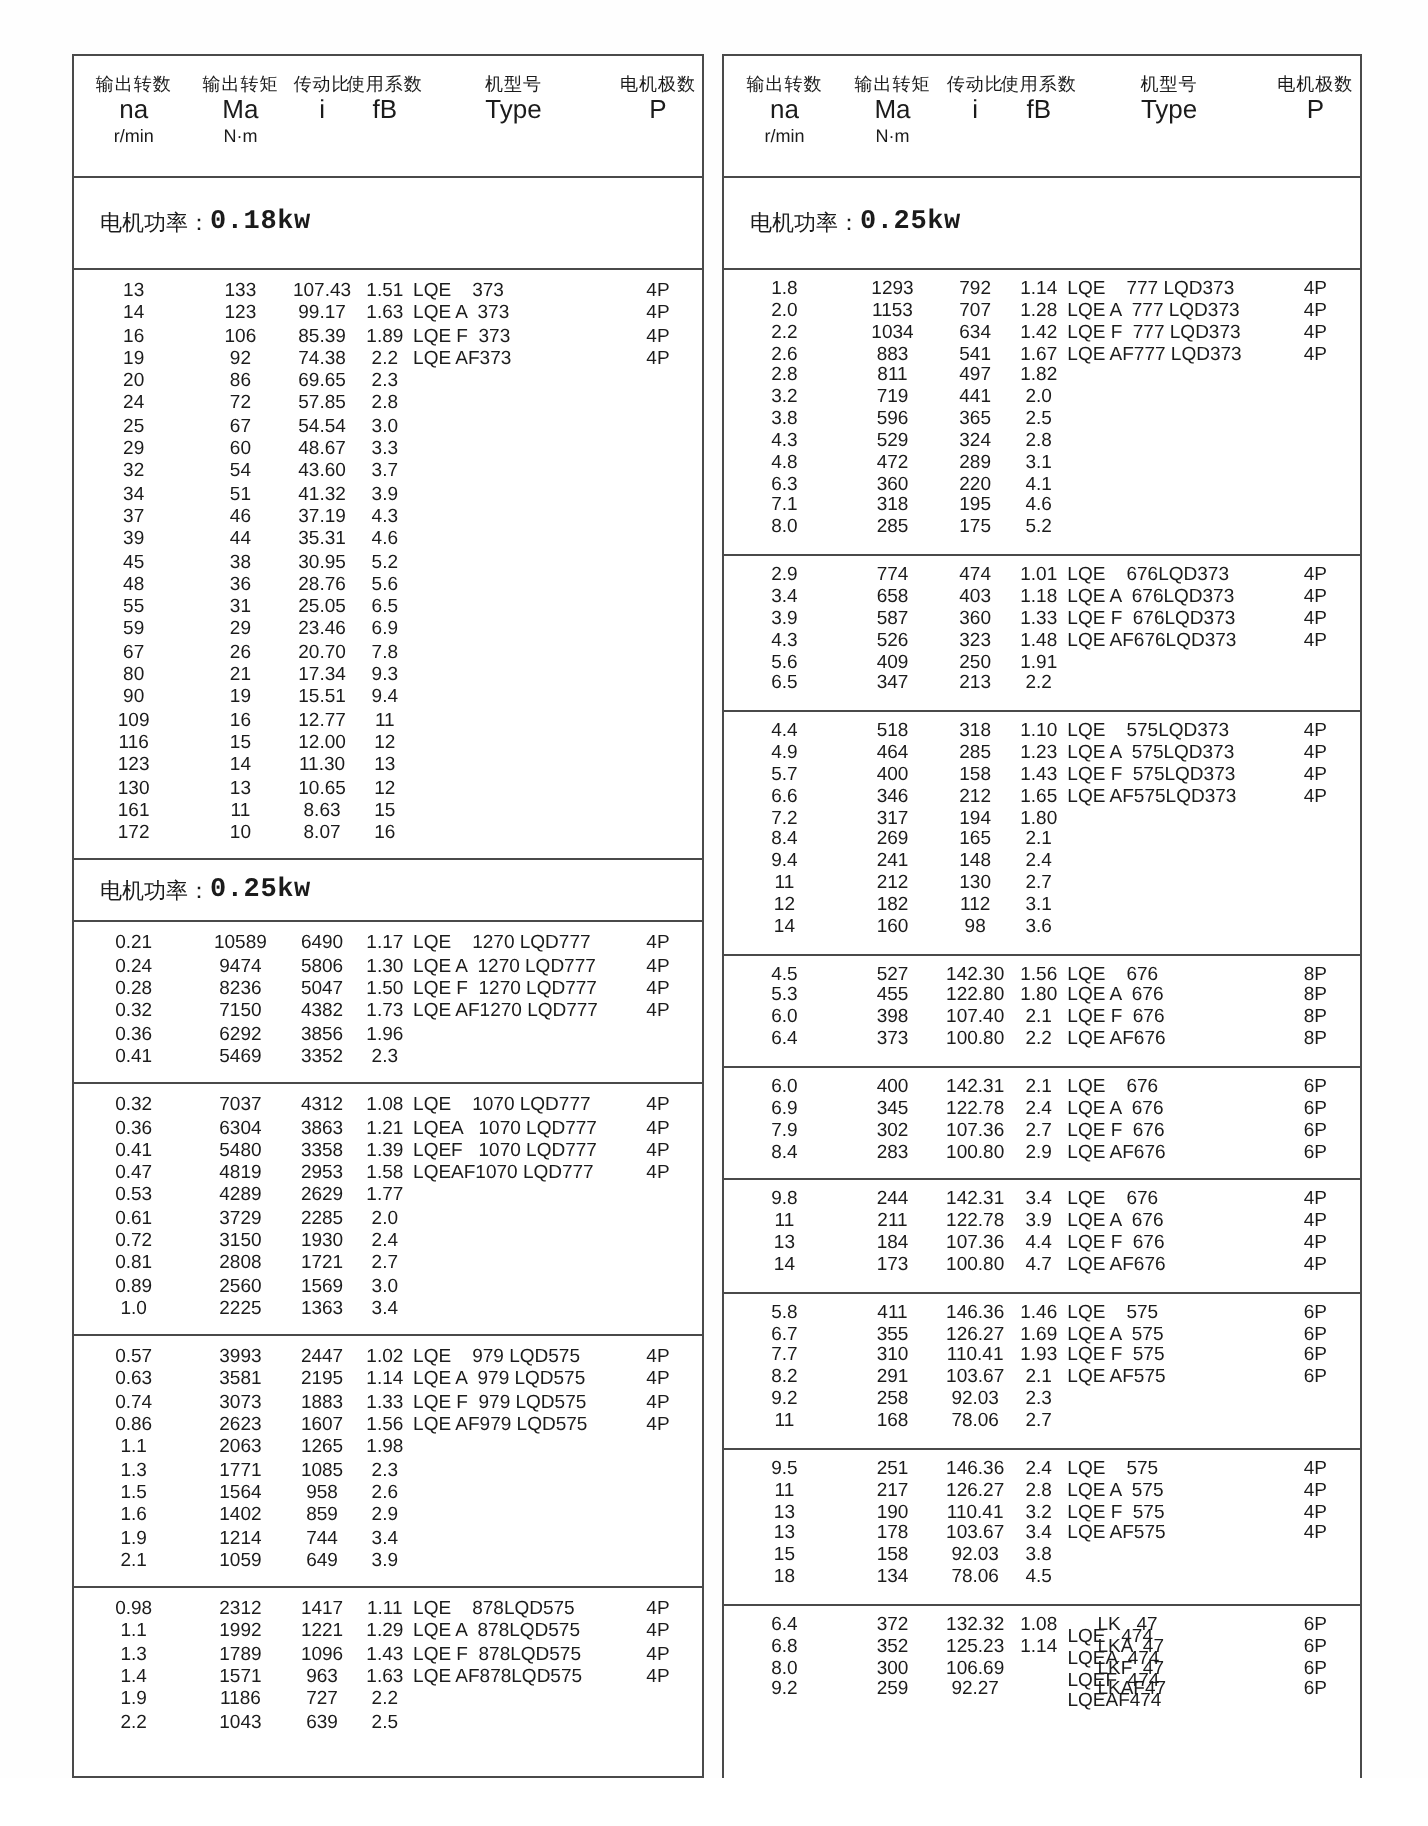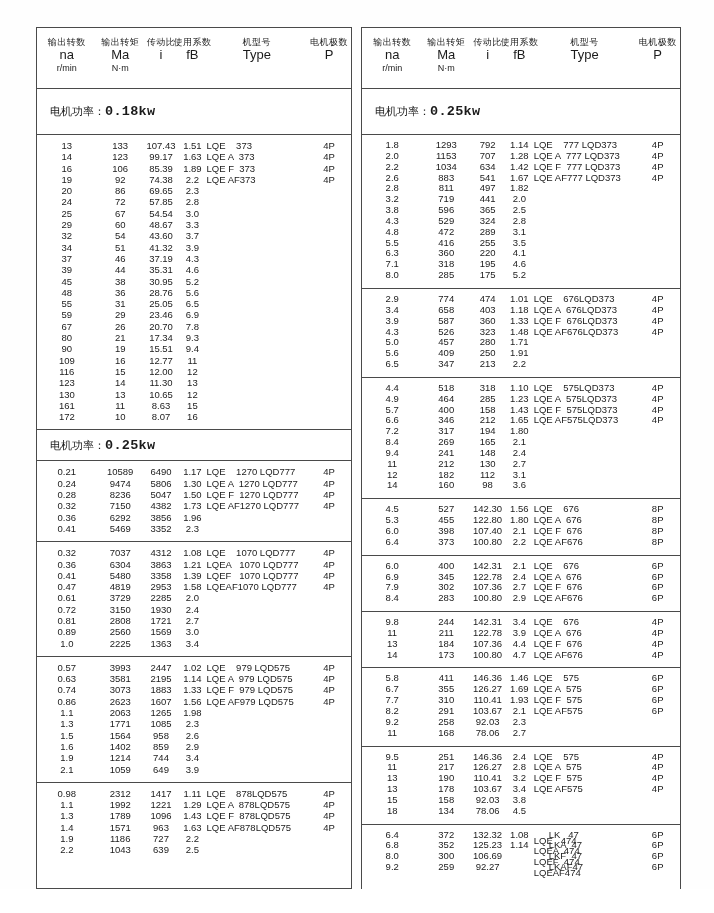--- a/index.html
+++ b/index.html
@@ -363,20 +363,28 @@
         </div>
         <div class="row">
           <div class="c">0.47</div>
           <div class="c">4819</div>
           <div class="c">2953</div>
           <div class="c">1.58</div>
           <div class="c ctype">LQEAF1070 LQD777</div>
           <div class="c cp">4P</div>
         </div>
         <div class="row">
+          <div class="c">0.53</div>
+          <div class="c">4289</div>
+          <div class="c">2629</div>
+          <div class="c">1.77</div>
+          <div class="c ctype"></div>
+          <div class="c cp"></div>
+        </div>
+        <div class="row">
           <div class="c">0.61</div>
           <div class="c">3729</div>
           <div class="c">2285</div>
           <div class="c">2.0</div>
           <div class="c ctype"></div>
           <div class="c cp"></div>
         </div>
         <div class="row">
           <div class="c">0.72</div>
           <div class="c">3150</div>
@@ -643,28 +651,20 @@
         </div>
         <div class="row">
           <div class="c">4.8</div>
           <div class="c">472</div>
           <div class="c">289</div>
           <div class="c">3.1</div>
           <div class="c ctype"></div>
           <div class="c cp"></div>
         </div>
         <div class="row">
-          <div class="c">5.5</div>
-          <div class="c">416</div>
-          <div class="c">255</div>
-          <div class="c">3.5</div>
-          <div class="c ctype"></div>
-          <div class="c cp"></div>
-        </div>
-        <div class="row">
           <div class="c">6.3</div>
           <div class="c">360</div>
           <div class="c">220</div>
           <div class="c">4.1</div>
           <div class="c ctype"></div>
           <div class="c cp"></div>
         </div>
         <div class="row">
           <div class="c">7.1</div>
           <div class="c">318</div>
@@ -707,28 +707,20 @@
           <div class="c ctype">LQE F  676LQD373</div>
           <div class="c cp">4P</div>
         </div>
         <div class="row">
           <div class="c">4.3</div>
           <div class="c">526</div>
           <div class="c">323</div>
           <div class="c">1.48</div>
           <div class="c ctype">LQE AF676LQD373</div>
           <div class="c cp">4P</div>
-        </div>
-        <div class="row">
-          <div class="c">5.0</div>
-          <div class="c">457</div>
-          <div class="c">280</div>
-          <div class="c">1.71</div>
-          <div class="c ctype"></div>
-          <div class="c cp"></div>
         </div>
         <div class="row">
           <div class="c">5.6</div>
           <div class="c">409</div>
           <div class="c">250</div>
           <div class="c">1.91</div>
           <div class="c ctype"></div>
           <div class="c cp"></div>
         </div>
         <div class="row">

